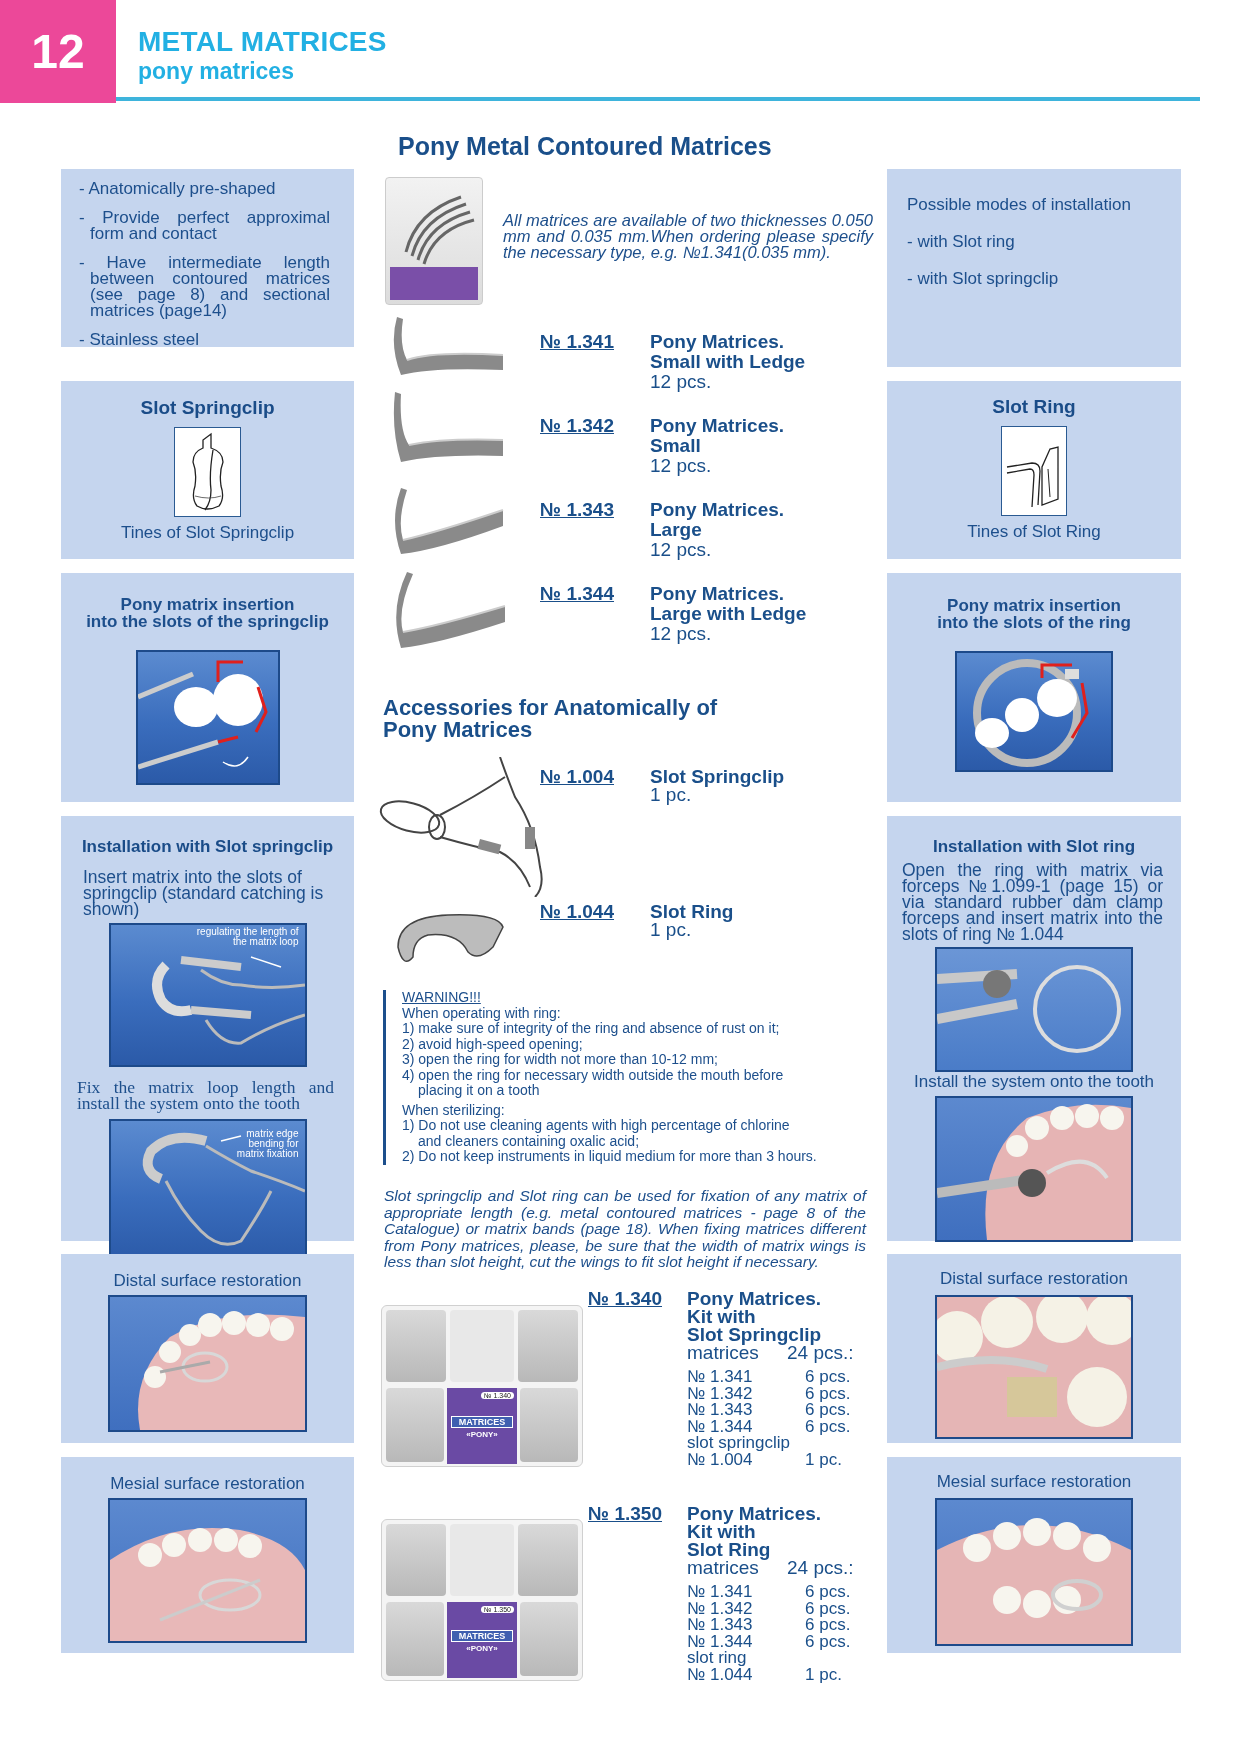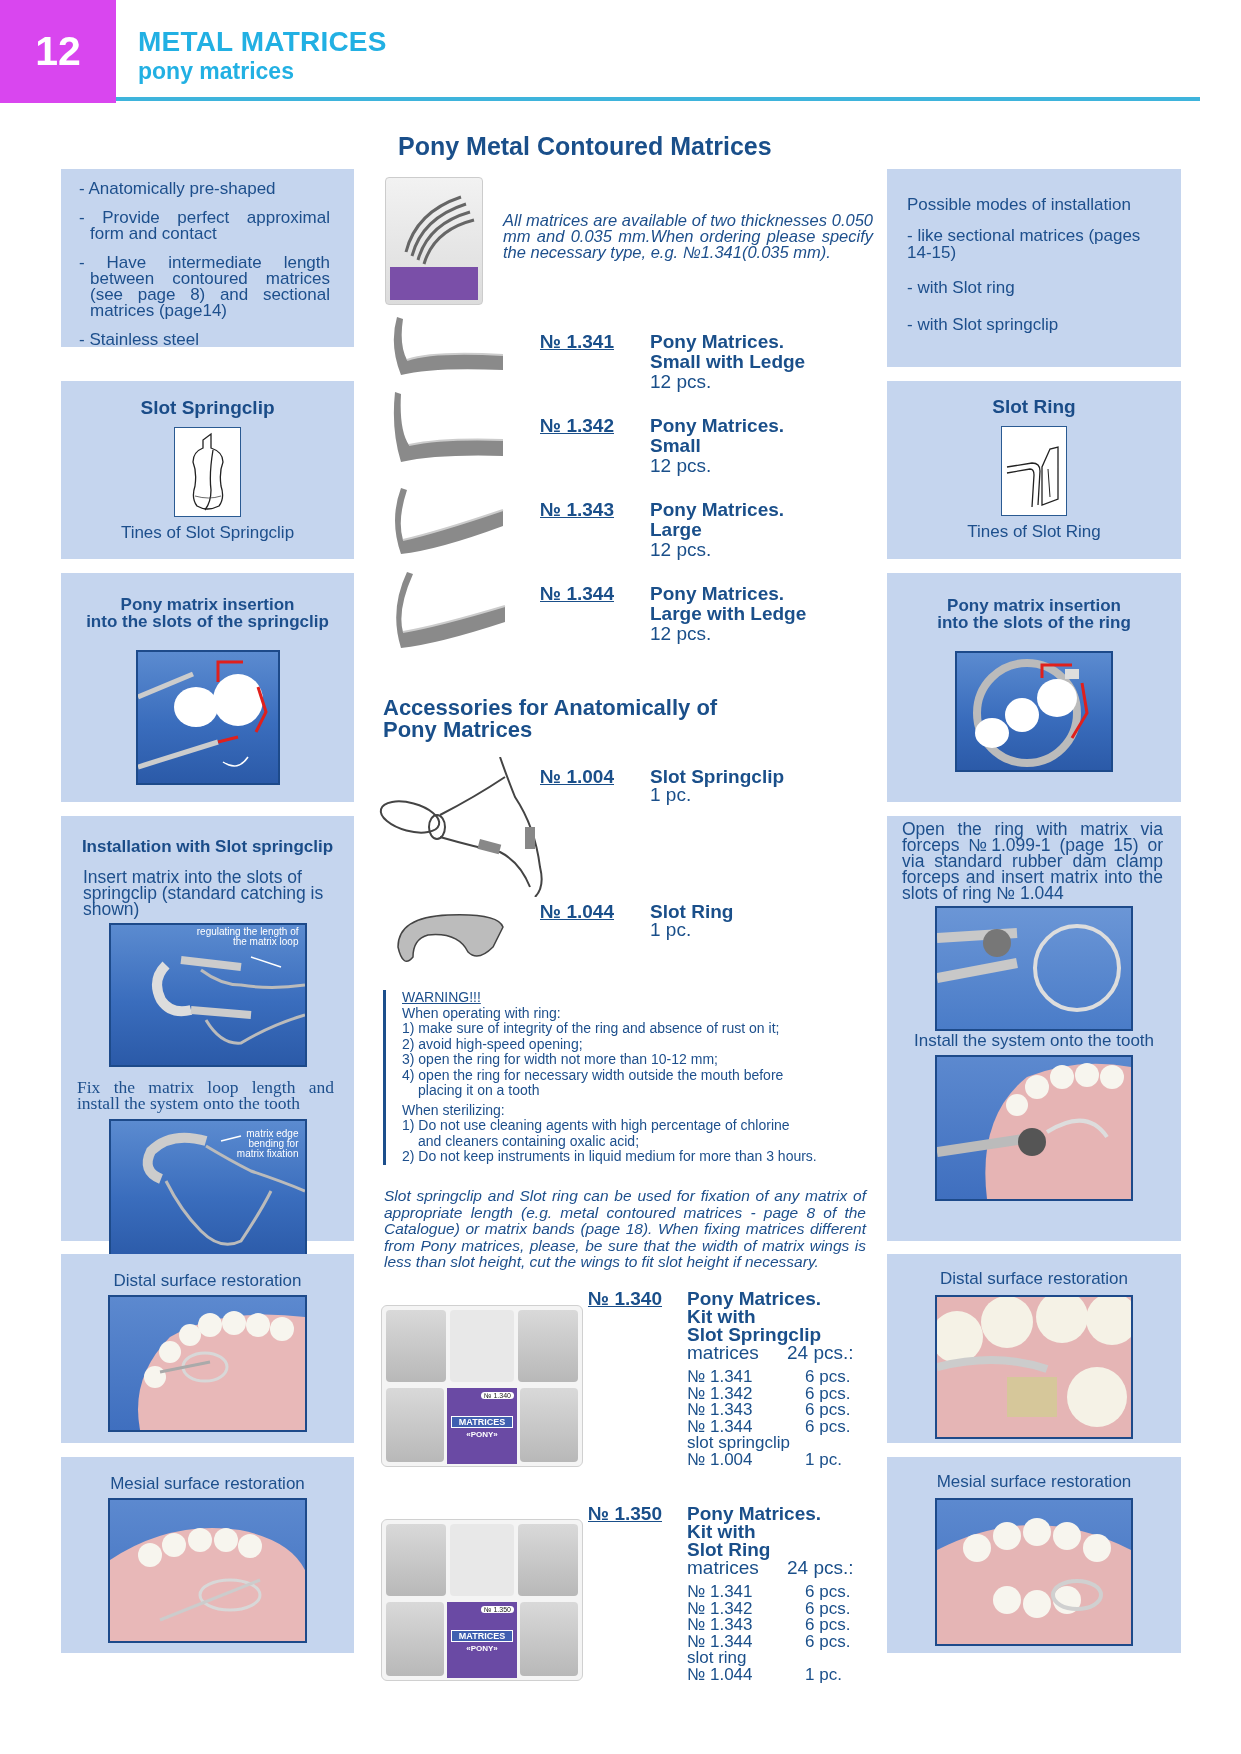--- a/index.html
+++ b/index.html
@@ -1,20 +1,20 @@
 <!DOCTYPE html>
 <html><head>
 <meta charset="utf-8">
 <style>
   * { box-sizing: border-box; margin: 0; padding: 0; }
   html, body { width: 1241px; height: 1754px; background: #ffffff; overflow: hidden; }
   body { font-family: "Liberation Sans", sans-serif; color: #1a4f8a; position: relative; }
 
   
-  .page-num { position: absolute; left: 0; top: 0; width: 116px; height: 103px; background: #d946ef; color: #fff; font-weight: bold; font-size: 41px; display: flex; align-items: center; justify-content: center; }
+  .page-num { position: absolute; left: 0; top: 0; width: 116px; height: 103px; background: #ec4899; color: #fff; font-weight: bold; font-size: 48px; display: flex; align-items: center; justify-content: center; }
   .hdr-title { position: absolute; left: 138px; top: 26px; font-size: 28px; font-weight: bold; color: #22b0e3; letter-spacing: 0.2px; }
   .hdr-sub { position: absolute; left: 138px; top: 58px; font-size: 23px; font-weight: bold; color: #22b0e3; }
   .hdr-line { position: absolute; left: 116px; top: 97px; width: 1084px; height: 4px; background: #3eb4dc; }
 
   
   .box { position: absolute; background: #c5d5ee; color: #1d4f8c; }
   .box.left { left: 61px; width: 293px; }
   .box.right { left: 887px; width: 294px; }
   .box .txt { font-size: 17px; line-height: 16px; }
   .box h3 { font-size: 19px; font-weight: bold; text-align: center; color: #1a4c88; }
@@ -170,21 +170,20 @@
           <circle cx="140" cy="46" r="12"></circle>
         </g>
         <ellipse cx="120" cy="95" rx="30" ry="15" fill="none" stroke="#d8d8d8" stroke-width="3"></ellipse>
         <path d="M50 120 L150 80" stroke="#ccc" stroke-width="3"></path>
       </svg>
   </div>
 </div>
 
 <div class="box right" style="top:169px;height:198px;">
   <div style="padding:26px 0 0 20px;font-size:17px;">Possible modes of installation</div>
-  <div style="padding:12px 24px 0 20px;font-size:17px;line-height:17px;">- like sectional matrices (pages 14-15)</div>
   <div style="padding:17px 0 0 20px;font-size:17px;">- with Slot ring</div>
   <div style="padding:17px 0 0 20px;font-size:17px;">- with Slot springclip</div>
 </div>
 
 <div class="box right" style="top:381px;height:178px;">
   <h3 style="padding-top:15px;">Slot Ring</h3>
   <div class="tine-frame" style="width:66px;height:90px;">
     <svg width="63" height="87" viewBox="0 0 63 87">
         <path d="M5 40 L30 36 Q38 36 38 44 L36 78" fill="none" stroke="#222" stroke-width="1.3"></path>
         <path d="M5 46 L28 42 Q32 42 32 48 L30 80" fill="none" stroke="#222" stroke-width="1.3"></path>
@@ -205,20 +204,21 @@
         <ellipse cx="65" cy="62" rx="17" ry="17" fill="#fff"></ellipse>
         <ellipse cx="100" cy="45" rx="20" ry="19" fill="#fff"></ellipse>
         <path d="M85 25 L85 12 L115 12" stroke="#e0201c" stroke-width="3" fill="none"></path>
         <path d="M125 30 L130 60 L115 85" stroke="#e0201c" stroke-width="3" fill="none"></path>
         <rect x="108" y="16" width="14" height="10" fill="#ddd"></rect>
       </svg>
   </div>
 </div>
 
 <div class="box right" style="top:816px;height:425px;">
+  <h3 style="font-size:17px;padding-top:21px;">Installation with  Slot ring</h3>
   <div class="txt" style="padding:5px 18px 0 15px;text-align:justify;font-size:17.5px;">Open the ring with matrix via forceps №1.099-1 (page 15) or via standard rubber dam clamp forceps and insert matrix into the slots of ring № 1.044</div>
   <div class="photo" style="width:198px;height:125px;margin:5px auto 0;background:linear-gradient(180deg,#6b96d6,#4a7cc8);">
     <svg width="194" height="121" viewBox="0 0 194 121">
         <path d="M0 30 L80 25" stroke="#c8c8c8" stroke-width="10"></path>
         <path d="M0 70 L80 55" stroke="#c8c8c8" stroke-width="10"></path>
         <circle cx="60" cy="35" r="14" fill="#777"></circle>
         <circle cx="140" cy="60" r="42" fill="none" stroke="#ddd" stroke-width="4"></circle>
       </svg>
   </div>
   <div class="cap" style="">Install the system onto the tooth</div>

